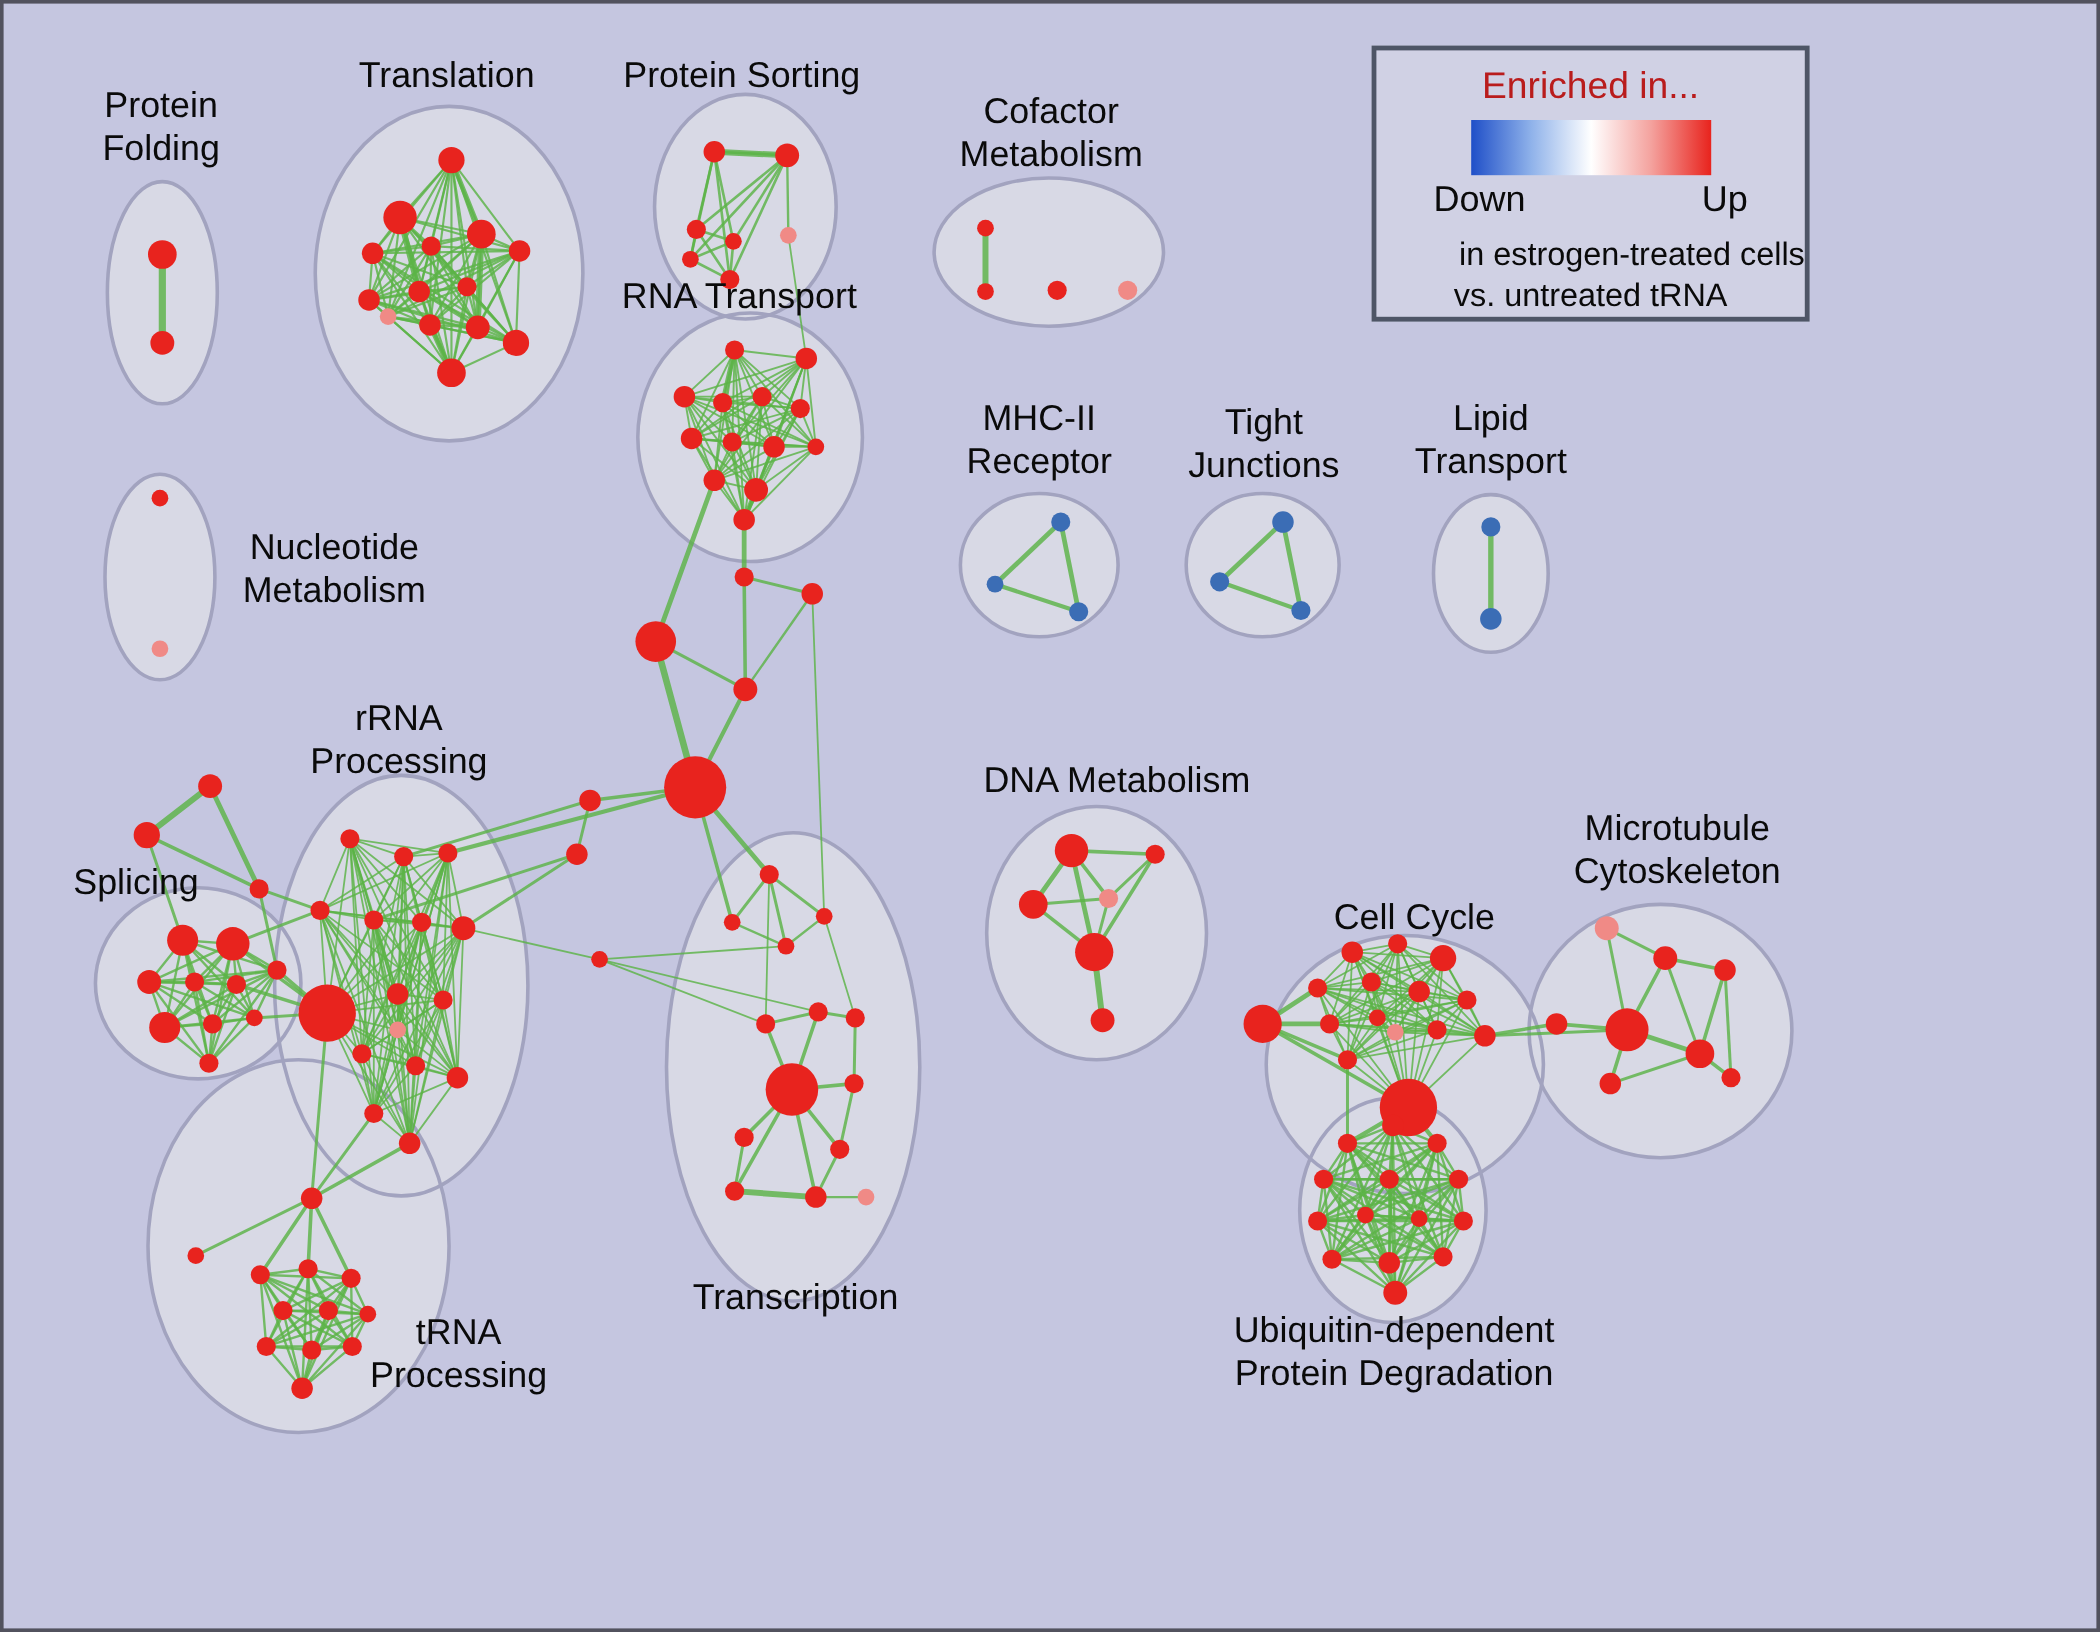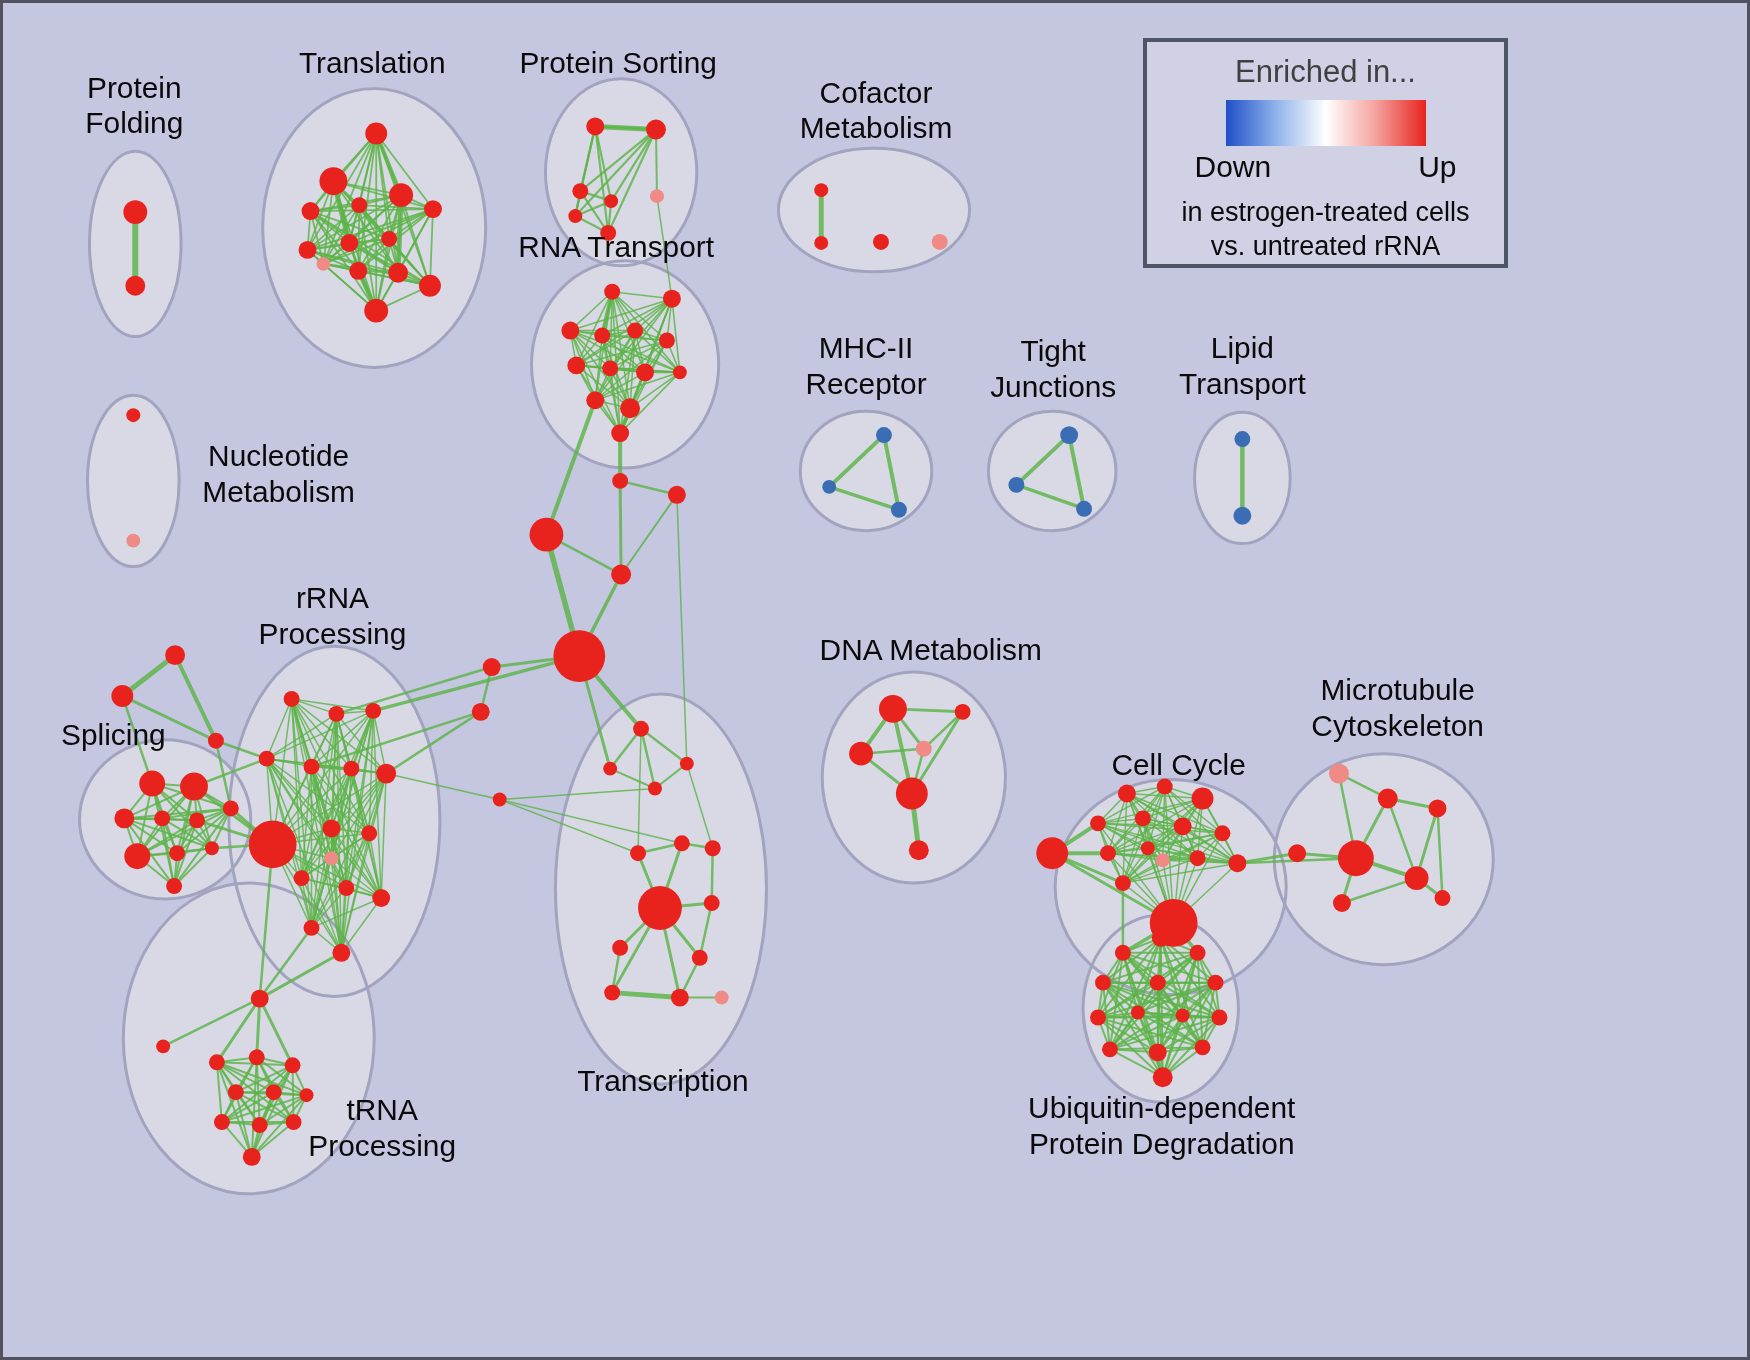--- a/index.html
+++ b/index.html
@@ -20,41 +20,41 @@
     position:absolute;
     left:1140px;top:35px;
     width:365px;height:230px;
     box-sizing:border-box;
     border:4px solid #4e5566;
   }
   .legend-title{
     text-align:center;
     font-size:31px;
     padding-top:12px;
-    color:#404040;
+    color:#b91c1c;
   }
   .legend-bar{
     width:200px;height:46px;
     margin:10px auto 4px auto;
   }
   .legend-row{
     width:262px;
     margin:2px auto 12px auto;
     display:flex;
     justify-content:space-between;
     font-size:30px;
     color:#0a0a0a;
   }
   .legend-sub{
     text-align:center;
     font-size:27px;
     line-height:1.25;
     color:#0a0a0a;
   }
-  .legend-sub.first{margin-top:8px;}
+  .legend-sub.first{margin-top:8px;text-align:right;}
 </style>
 </head>
 <body>
 
 <div class="stage" style="background: rgb(197, 198, 224); text-decoration: underline;">
   <svg id="network-svg" viewBox="0 0 1750 1360">
       <g>
         <ellipse cx="132" cy="242" rx="46" ry="93" fill="#d8d9e5"></ellipse>
         <ellipse cx="372" cy="226" rx="112" ry="140" fill="#d8d9e5"></ellipse>
         <ellipse cx="620" cy="170" rx="76" ry="94" fill="#d8d9e5"></ellipse>
@@ -971,15 +971,15 @@
     </svg>
 
   <div class="legend" style="background: rgb(208, 209, 228); border-color: rgb(78, 85, 102);">
     <div class="legend-title">Enriched in...</div>
     <div class="legend-bar" style="background: linear-gradient(90deg, rgb(31, 79, 200), rgb(143, 178, 234), rgb(255, 255, 255), rgb(244, 162, 158), rgb(232, 35, 29));"></div>
     <div class="legend-row">
       <span>Down</span>
       <span>Up</span>
     </div>
     <div class="legend-sub first">in estrogen-treated cells</div>
-    <div class="legend-sub">vs. untreated rRNA</div>
+    <div class="legend-sub">vs. untreated tRNA</div>
   </div>
 </div>
 
 </body></html>

